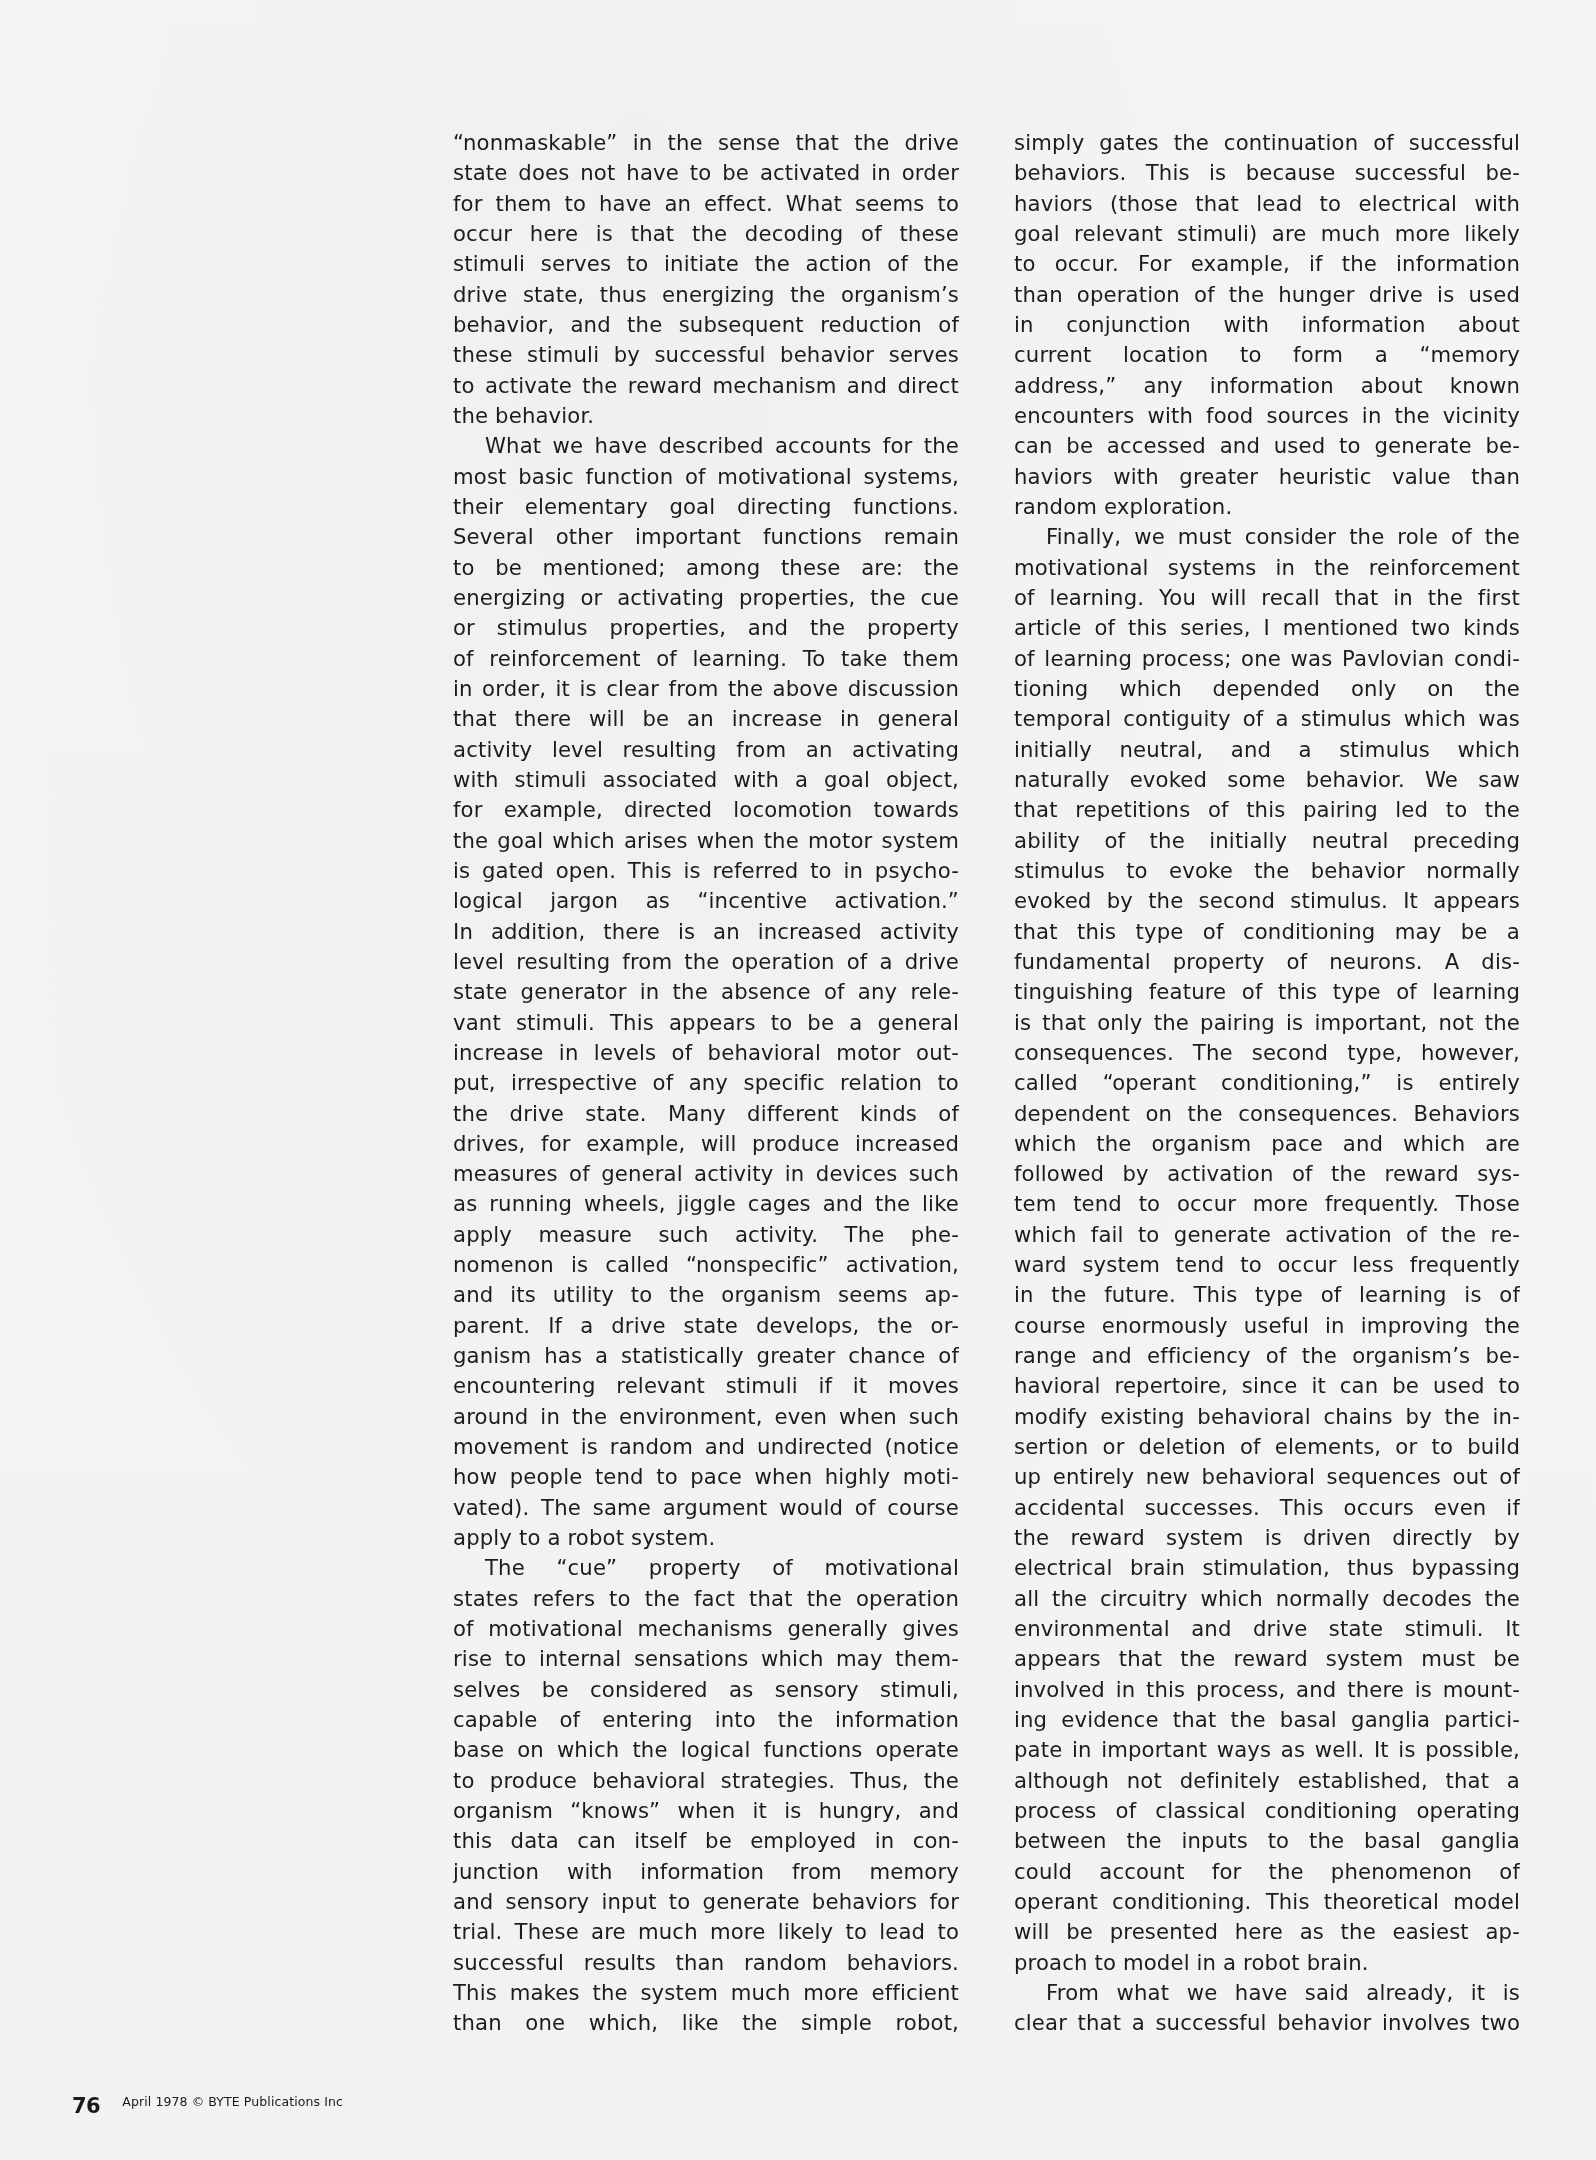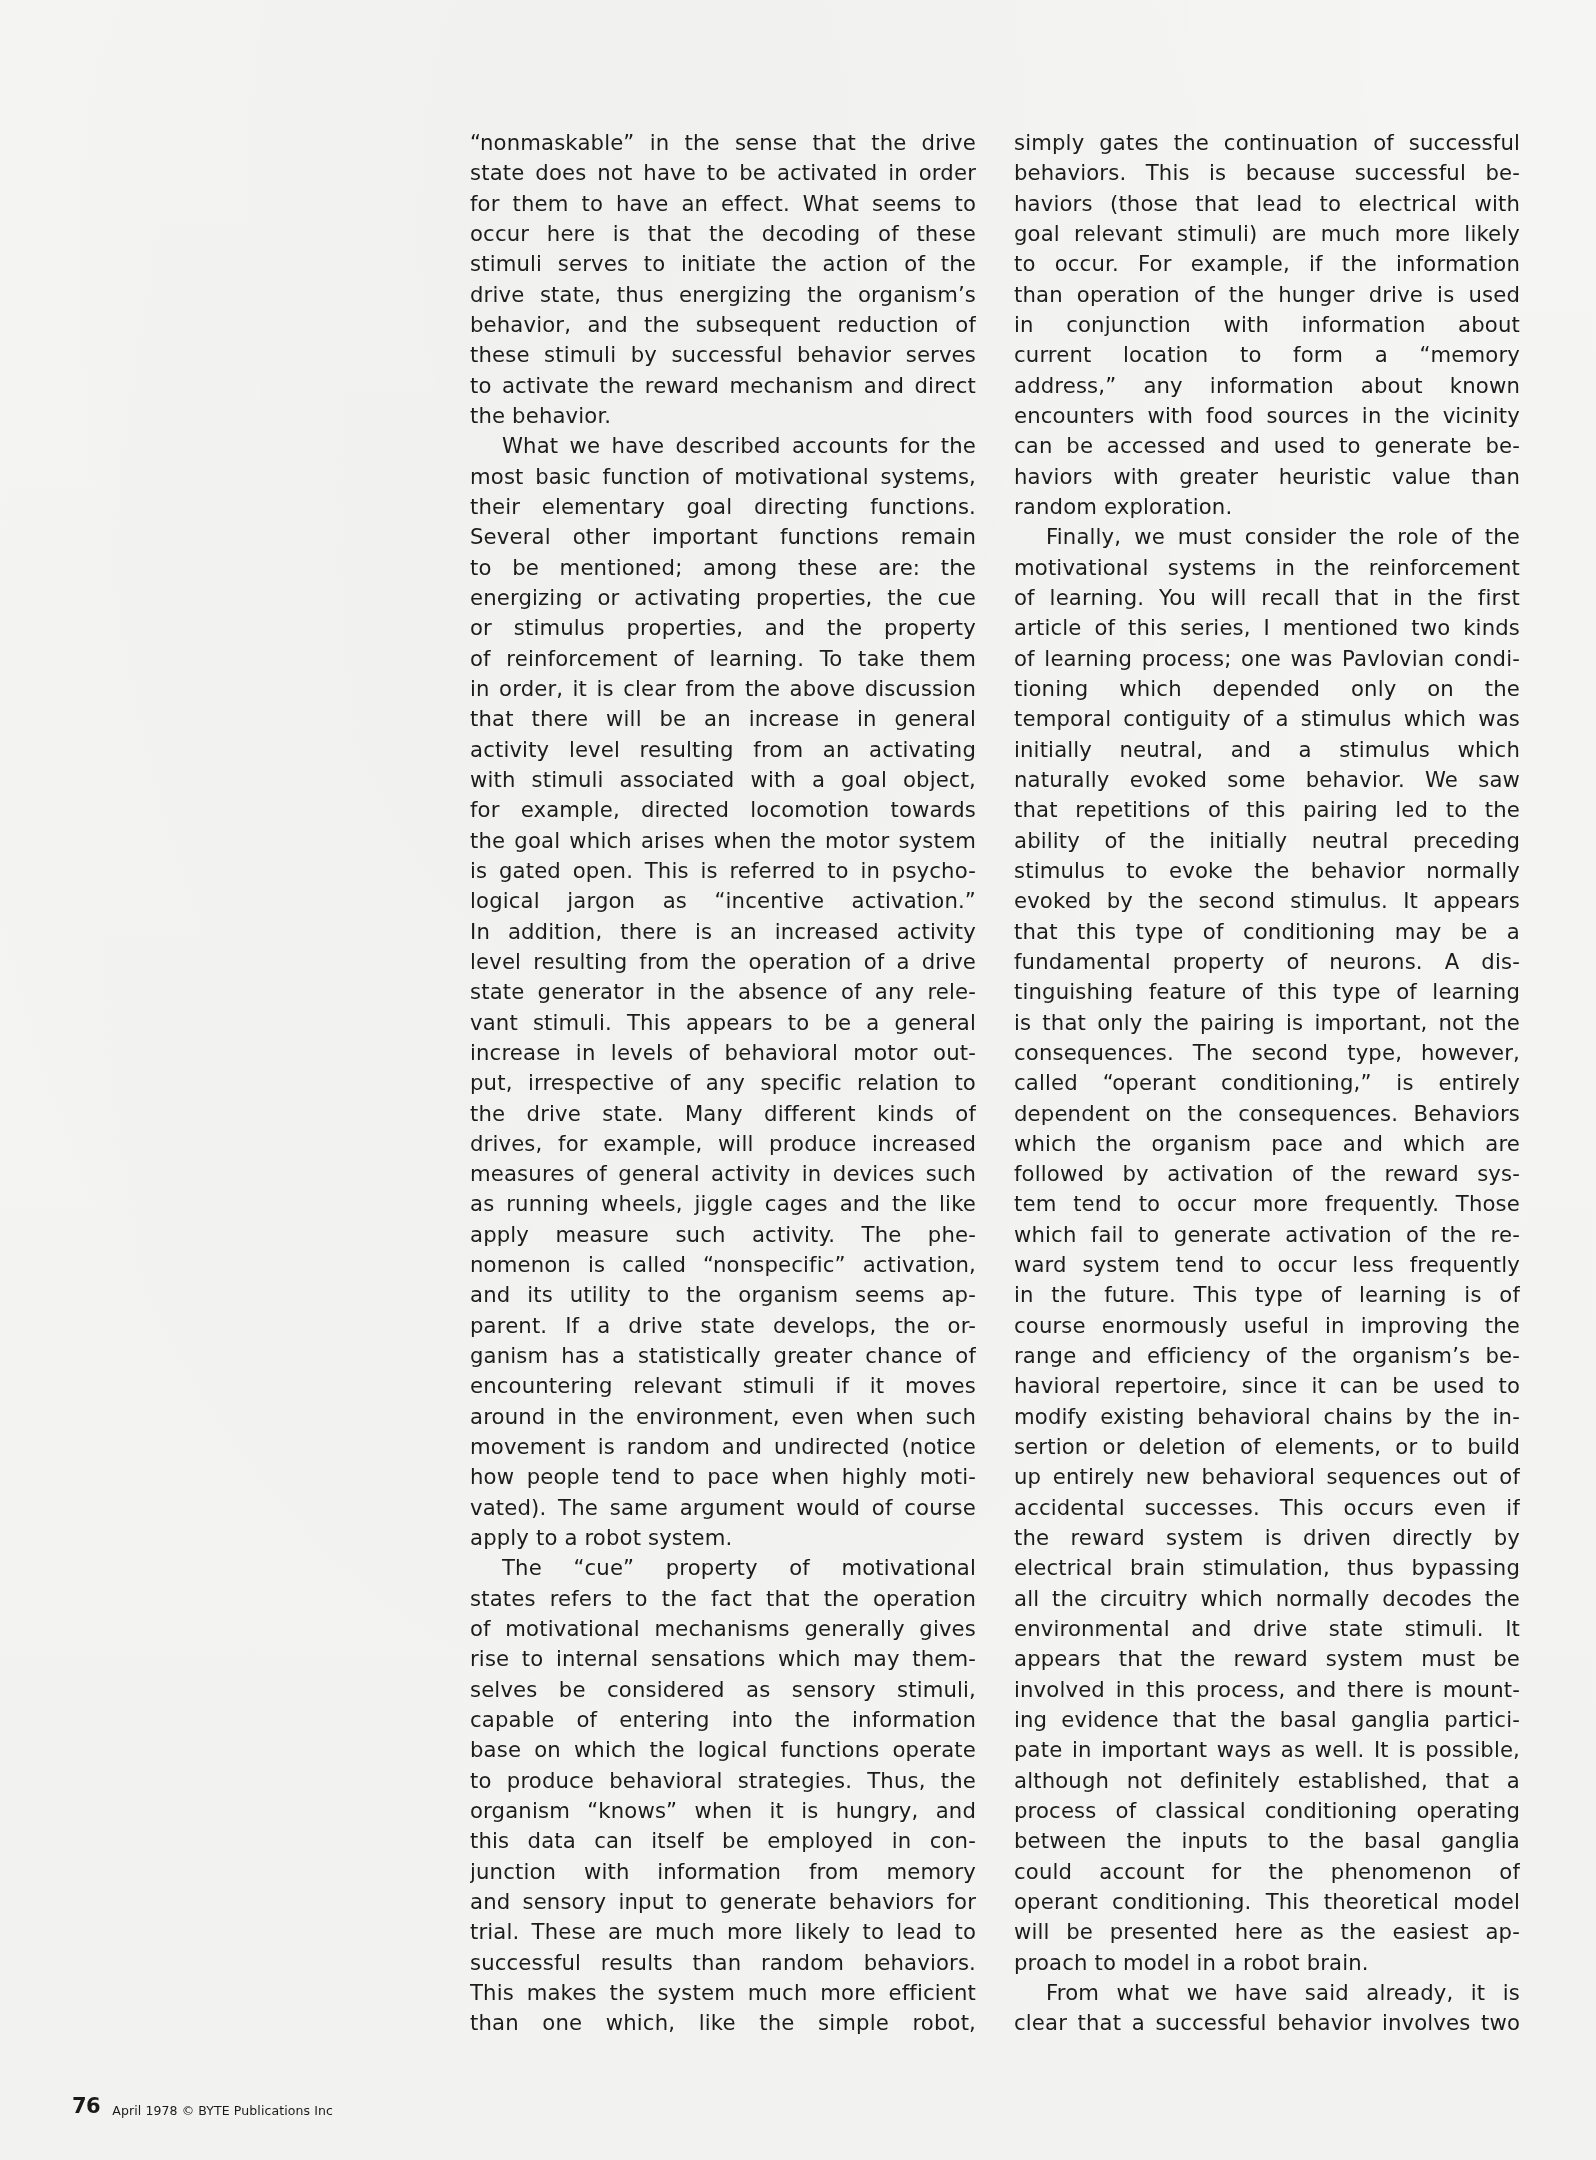--- a/index.html
+++ b/index.html
@@ -20,21 +20,21 @@
     inset: 0;
     background:
       radial-gradient(ellipse at 40% 10%, rgba(0,0,0,0.018), rgba(0,0,0,0) 60%),
       linear-gradient(180deg, #f5f5f3 0%, #f2f2f0 100%);
   }
   .column {
     position: absolute;
     top: 128px;
     width: 506px;
   }
-  .column.left { left: 453px; margin-left: 17px; }
+  .column.left { left: 453px; }
   .column.right { left: 1014px; }
 
   .line {
     display: block;
     height: 30.33px;
     line-height: 30.33px;
     font-size: 21.2px;
     letter-spacing: 0.15px;
     white-space: nowrap;
     text-align: justify;
@@ -46,22 +46,22 @@
   }
   .line.indent {
     padding-left: 32px;
   }
 
   .footer {
     position: absolute;
     top: 2094px;
     left: 72px;
     display: flex;
-    align-items: flex-end;
-    gap: 12px;
+    align-items: flex-start;
+    gap: 22px;
     font-family: "DejaVu Sans", "Liberation Sans", sans-serif;
     color: #1a1a1a;
   }
   .page-number {
     font-size: 21px;
     font-weight: bold;
     letter-spacing: -0.5px;
   }
   .footer-credit {
     font-size: 12.5px;

